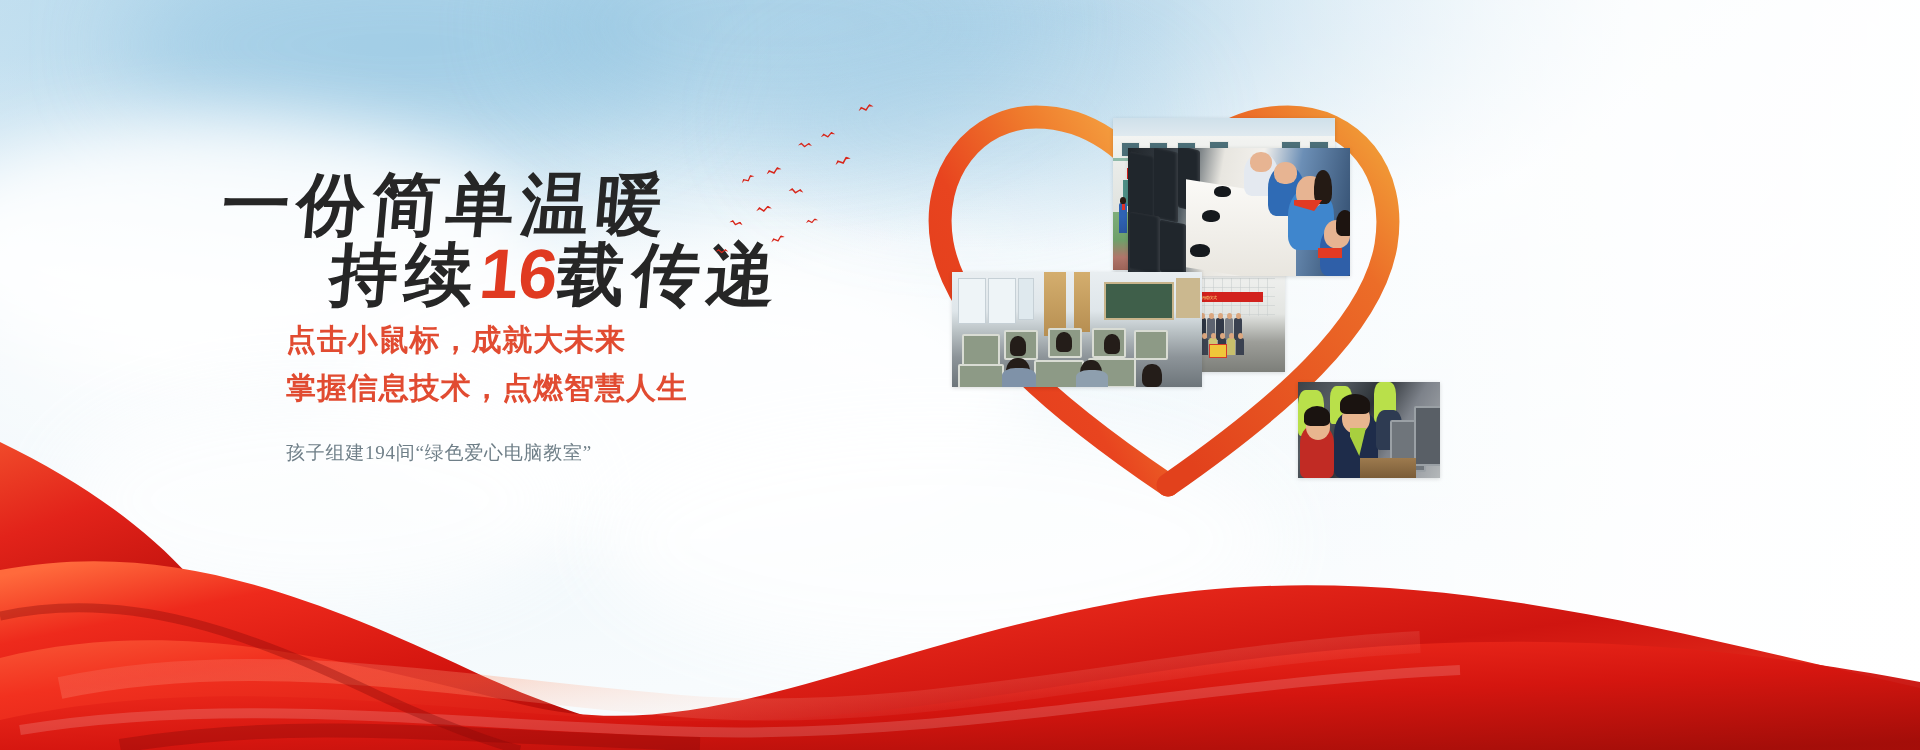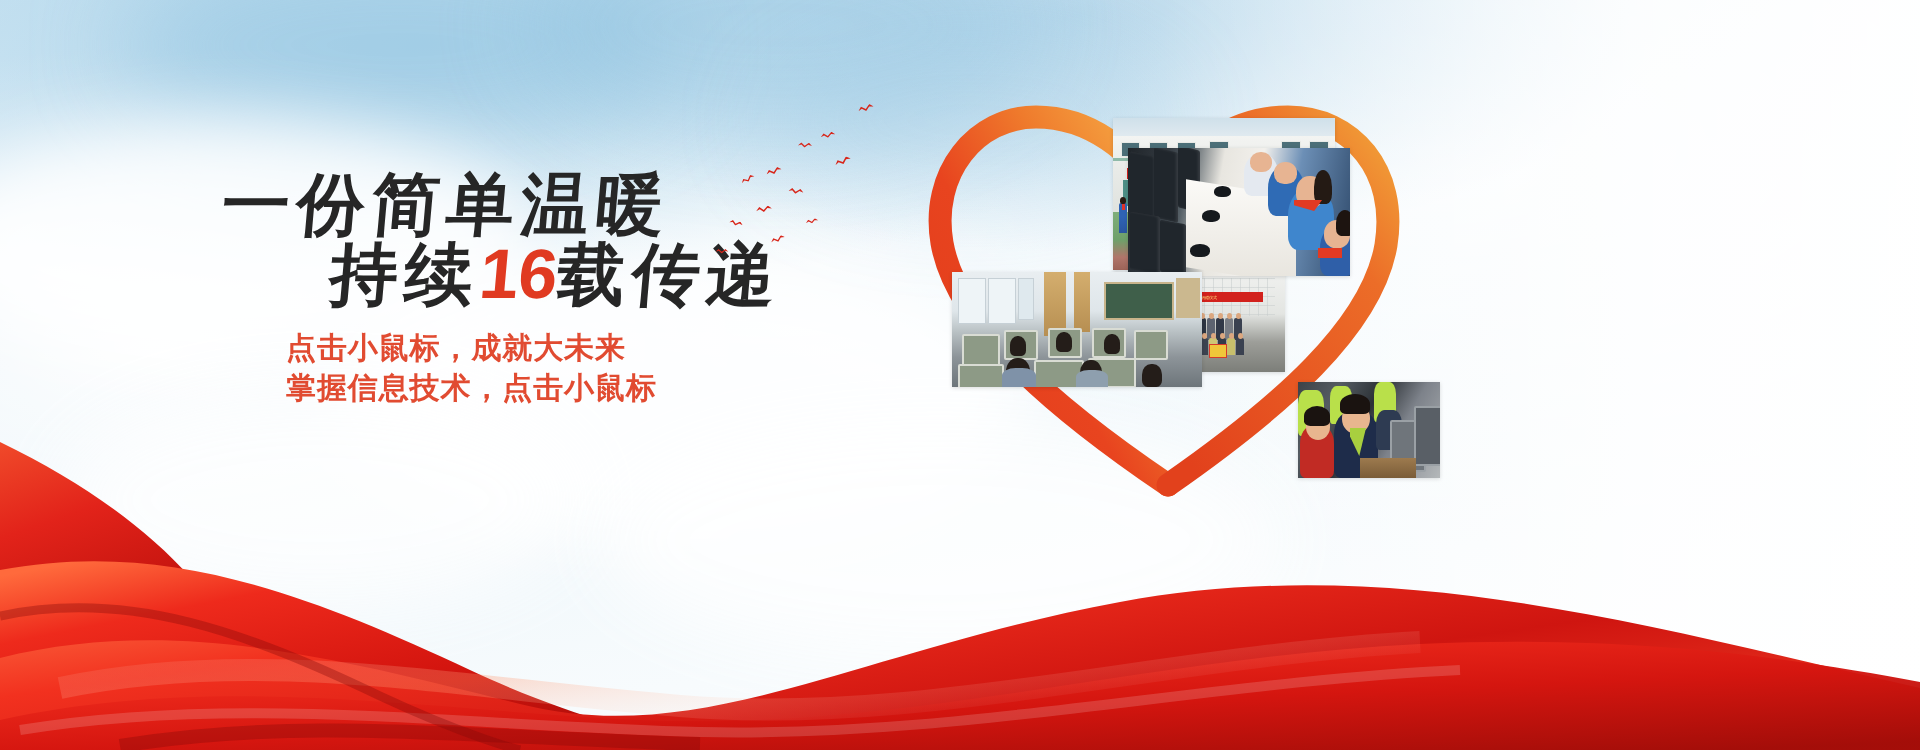--- a/index.html
+++ b/index.html
@@ -84,21 +84,21 @@
 
   .subline {
     position: absolute;
     left: 286px;
     color: #e14b31;
     font-weight: 700;
     font-size: 30px;
     letter-spacing: 0.03em;
     white-space: nowrap;
   }
-  .subline-1 { top: 328px; }
+  .subline-1 { top: 320px; }
   .subline-2 { top: 368px; }
 
   .desc {
     position: absolute;
     left: 286px;
     color: #6f7f88;
     font-family: "Liberation Serif", "DejaVu Serif", serif;
     font-size: 19px;
     letter-spacing: 0.04em;
     white-space: nowrap;
@@ -229,22 +229,23 @@
   </div>
   <div class="right-white"></div>
 
   <div class="text-block">
 
     <div class="headline headline-1">一份简单温暖</div>
 
     <div class="headline headline-2"><span>持续</span><span class="hl-num">16</span><span>载传递</span></div>
 
     <div class="subline subline-1">点击小鼠标，成就大未来</div>
-    <div class="subline subline-2">掌握信息技术，点击小鼠标</div>
-
+    <div class="subline subline-2">掌握信息技术，点燃智慧人生</div>
+
+    <div class="desc desc-2">孩子组建194间“绿色爱心电脑教室”</div>
   </div>
 
   <div class="birds">
     <div class="bird" style="left:158px; top:25px;  transform:rotate(-14deg) scale(1.0);"></div>
     <div class="bird" style="left:120px; top:52px;  transform:rotate(-8deg)  scale(0.92);"></div>
     <div class="bird" style="left:135px; top:78px;  transform:rotate(-20deg) scale(1.05);"></div>
     <div class="bird" style="left:97px;  top:62px;  transform:rotate(6deg)   scale(0.88);"></div>
     <div class="bird" style="left:66px;  top:88px;  transform:rotate(-16deg) scale(1.0);"></div>
     <div class="bird" style="left:88px;  top:108px; transform:rotate(10deg)  scale(0.95);"></div>
     <div class="bird" style="left:40px;  top:96px;  transform:rotate(-26deg) scale(0.9);"></div>

